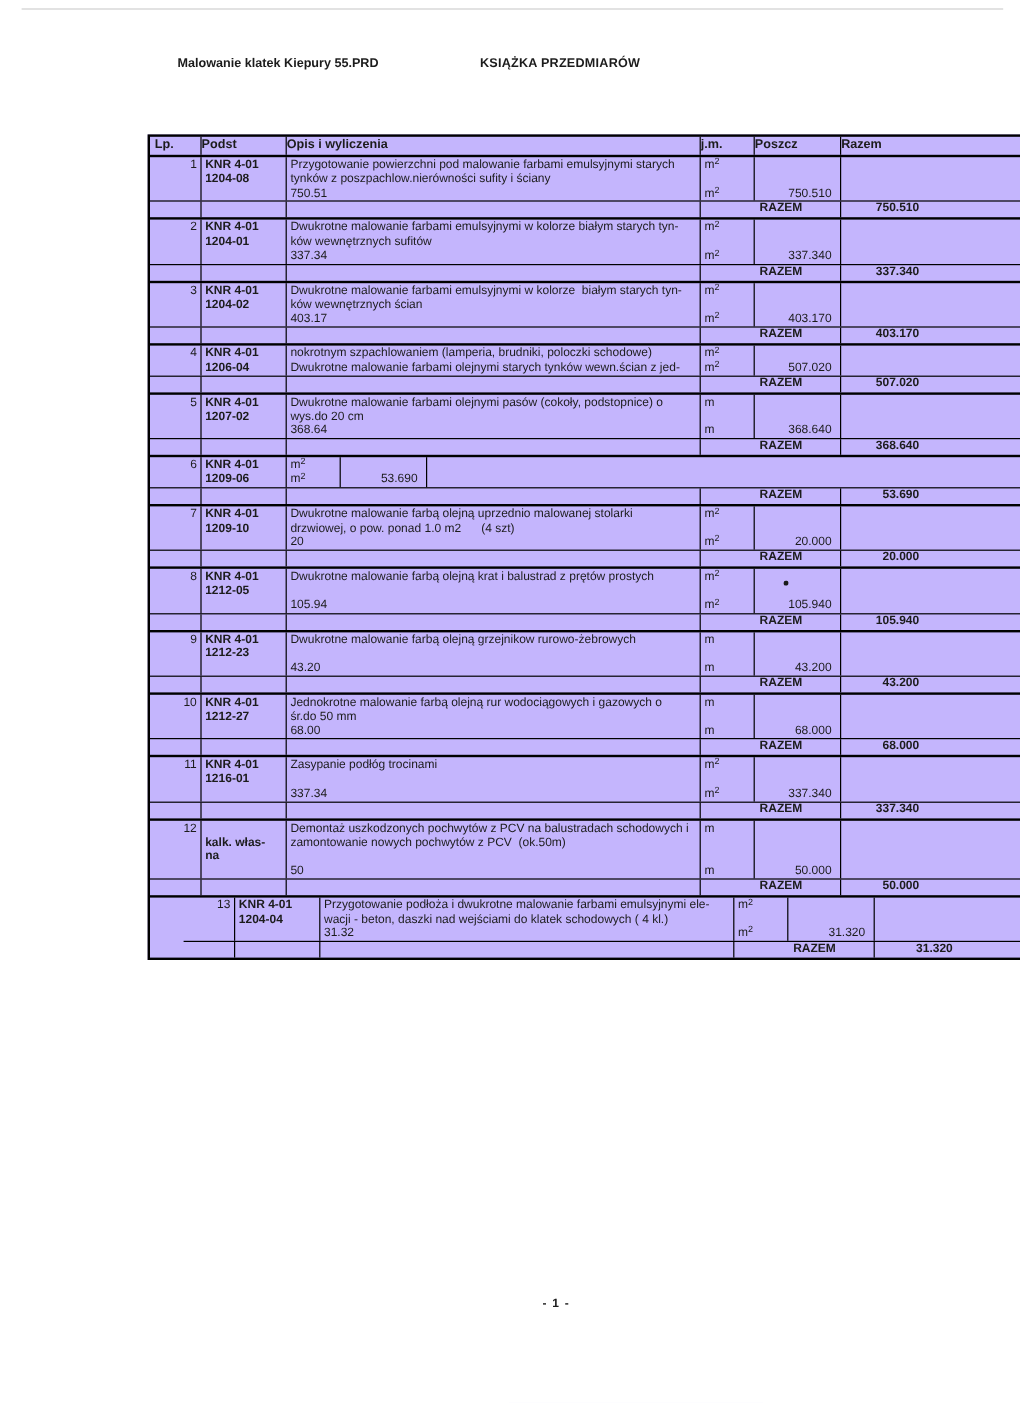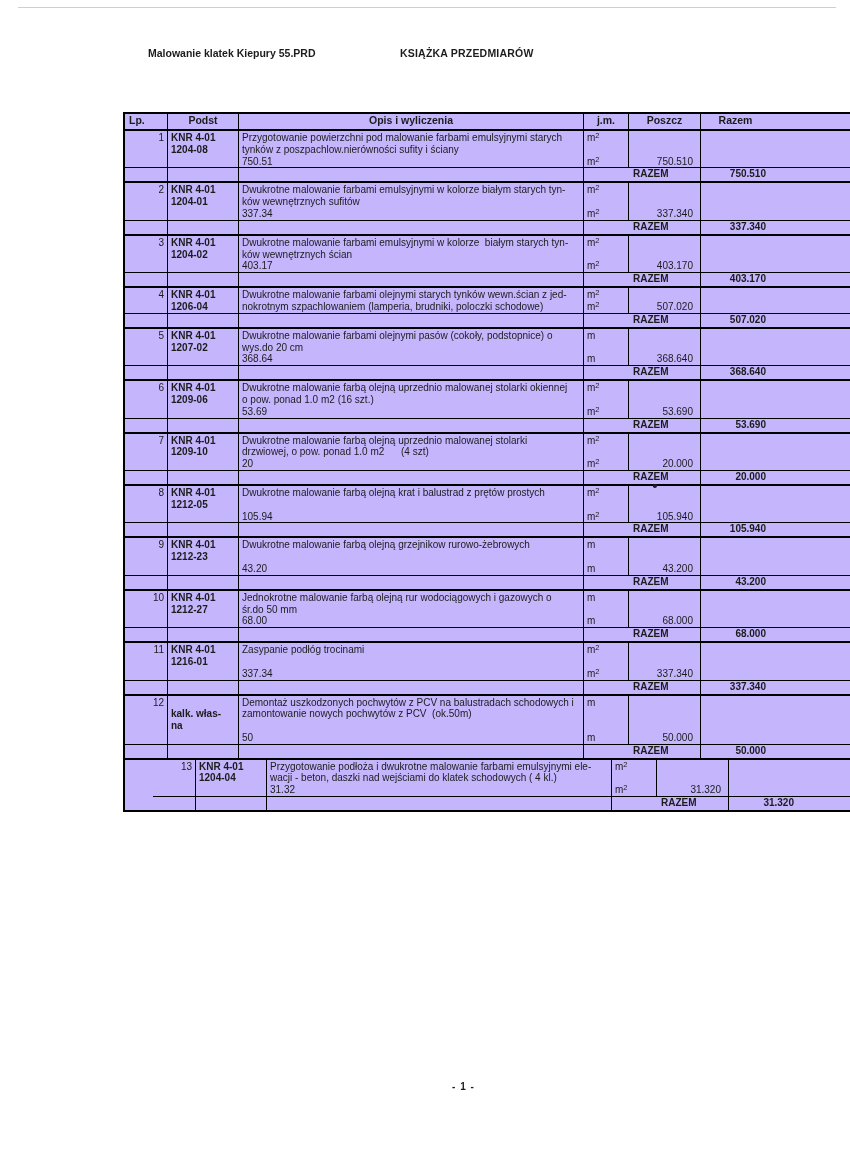--- a/index.html
+++ b/index.html
@@ -13,21 +13,21 @@
   .doc-header .left{position:absolute;left:148px;top:0;white-space:nowrap;}
   .doc-header .right{position:absolute;left:400px;top:0;white-space:nowrap;letter-spacing:.2px;}
 
   .ptable{
     position:absolute;left:123px;top:112px;width:732px;
     border:2px solid #000;box-sizing:border-box;background:#c4b5fd;
   }
   .hdr-row{display:flex;border-bottom:2px solid #000;height:15px;}
   .hdr-row .hc{
     box-sizing:border-box;border-right:1px solid #000;
-    font-size:10.5px;font-weight:bold;line-height:13px;text-align:center;
+    font-size:10.5px;font-weight:bold;line-height:13px;text-align:left;
     overflow:hidden;white-space:nowrap;
   }
   .hdr-row .hc:last-child{border-right:none;}
   .w-lp{width:43px;} .w-podst{width:71px;} .w-desc{width:345px;}
   .w-jm{width:45px;} .w-poszcz{width:72px;} .w-razem{width:69px;}
   .hc.w-lp{text-align:left;padding-left:4px;}
 
   .item{border-bottom:2px solid #000;}
   .item:last-child{border-bottom:none;margin-left:28px;}
   .item-body{display:flex;align-items:stretch;}
@@ -171,22 +171,22 @@
   <div class="item">
     <div class="item-body">
       <div class="col c-lp w-lp">
             <span class="line lp-val">4</span>
           </div>
       <div class="col c-podst w-podst">
             <div class="line">KNR 4-01</div>
             <div class="line">1206-04</div>
           </div>
       <div class="col c-desc w-desc">
+            <div class="line">nokrotnym szpachlowaniem (lamperia, brudniki, poloczki schodowe)</div>
             <div class="line">Dwukrotne malowanie farbami olejnymi starych tynków wewn.ścian z jed-</div>
-            <div class="line">nokrotnym szpachlowaniem (lamperia, brudniki, poloczki schodowe)</div>
           </div>
       <div class="col c-jm w-jm">
         <span class="line unit-top">m<sup>2</sup></span>
         <span class="line unit-bottom">m<sup>2</sup></span>
       </div>
       <div class="col c-poszcz w-poszcz">
             <span class="line poszcz-val">507.020</span>
           </div>
       <div class="col w-razem"></div>
     </div>
@@ -232,25 +232,20 @@
   </div>
 
   <div class="item">
     <div class="item-body">
       <div class="col c-lp w-lp">
             <span class="line lp-val">6</span>
           </div>
       <div class="col c-podst w-podst">
             <div class="line">KNR 4-01</div>
             <div class="line">1209-06</div>
-          </div>
-      <div class="col c-desc w-desc">
-            <div class="line">Dwukrotne malowanie farbą olejną uprzednio malowanej stolarki okiennej</div>
-            <div class="line">o pow. ponad 1.0 m2 (16 szt.)</div>
-            <div class="line">53.69</div>
           </div>
       <div class="col c-jm w-jm">
         <span class="line unit-top">m<sup>2</sup></span>
         <span class="line unit-bottom">m<sup>2</sup></span>
       </div>
       <div class="col c-poszcz w-poszcz">
             <span class="line poszcz-val">53.690</span>
           </div>
       <div class="col w-razem"></div>
     </div>

